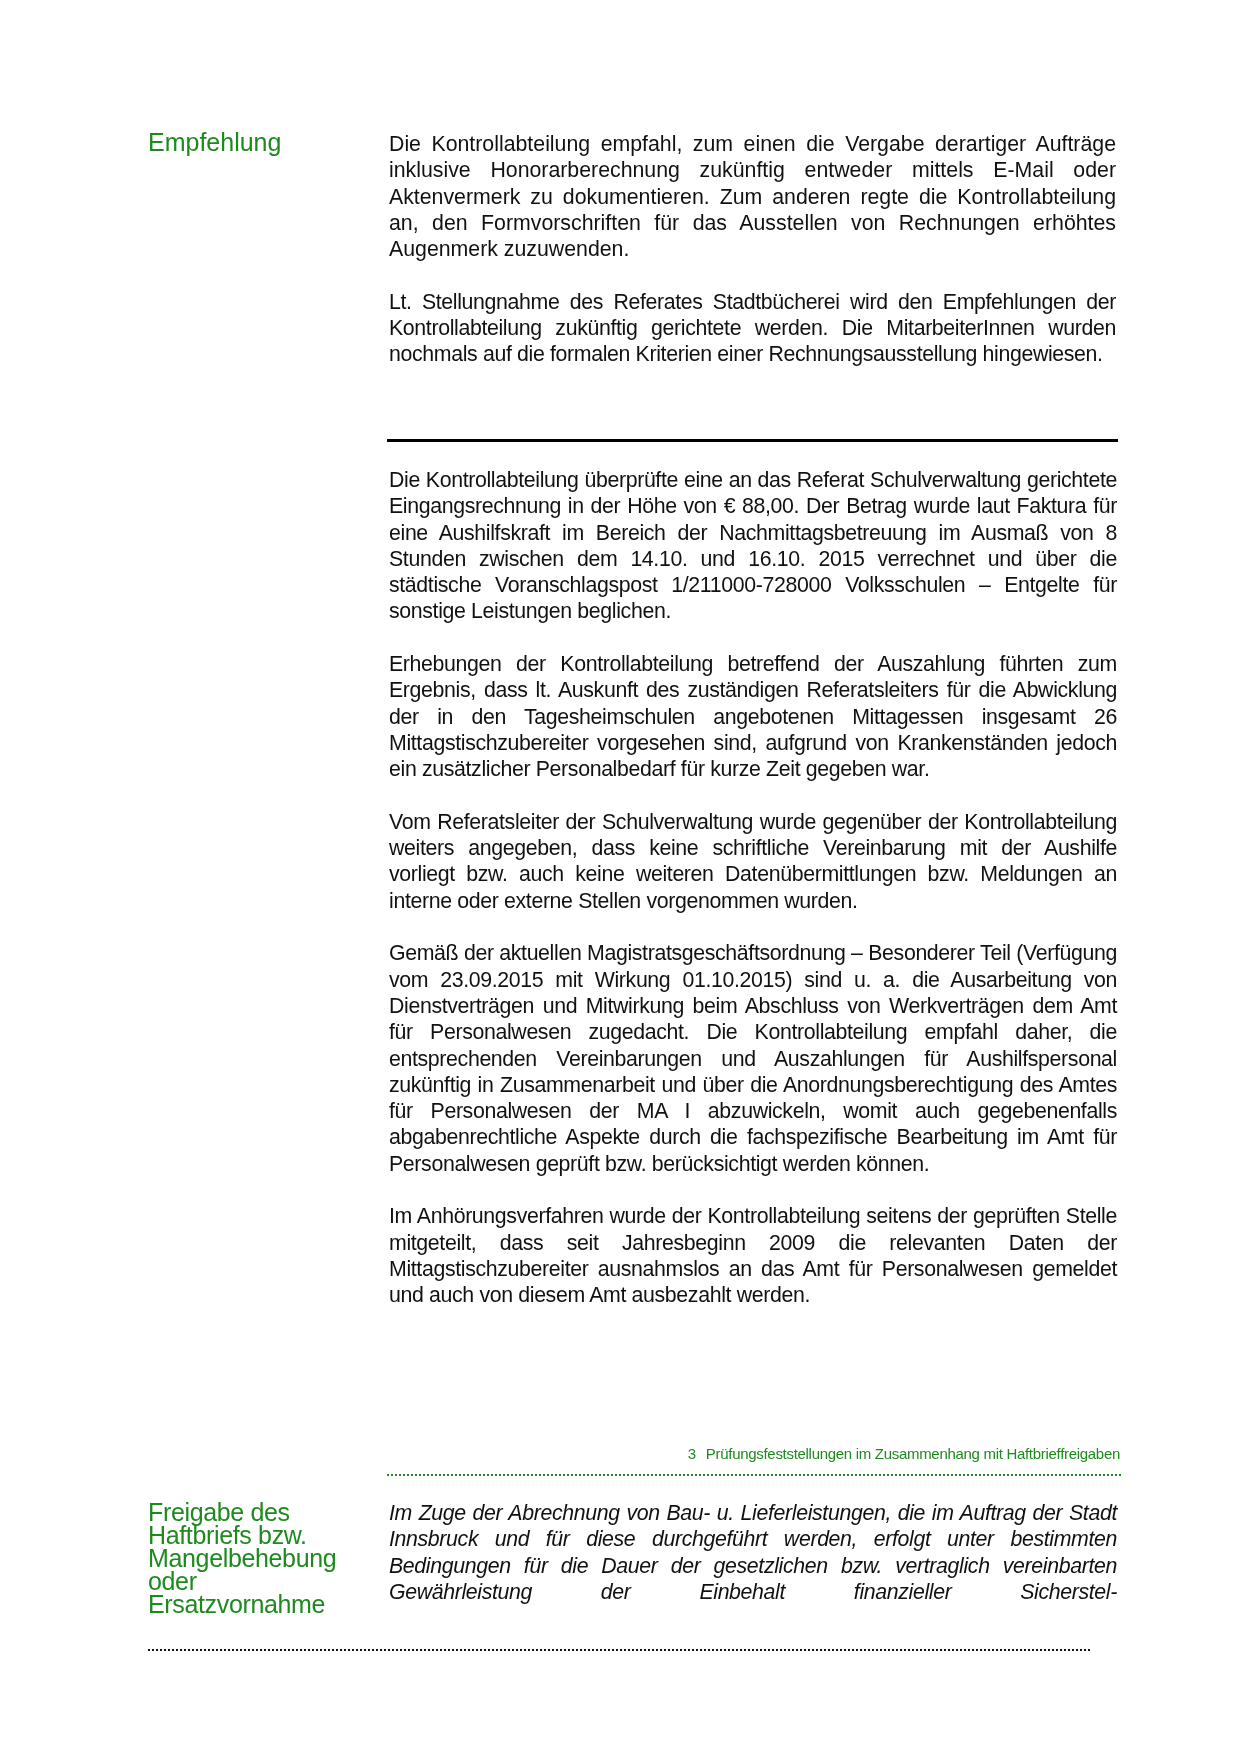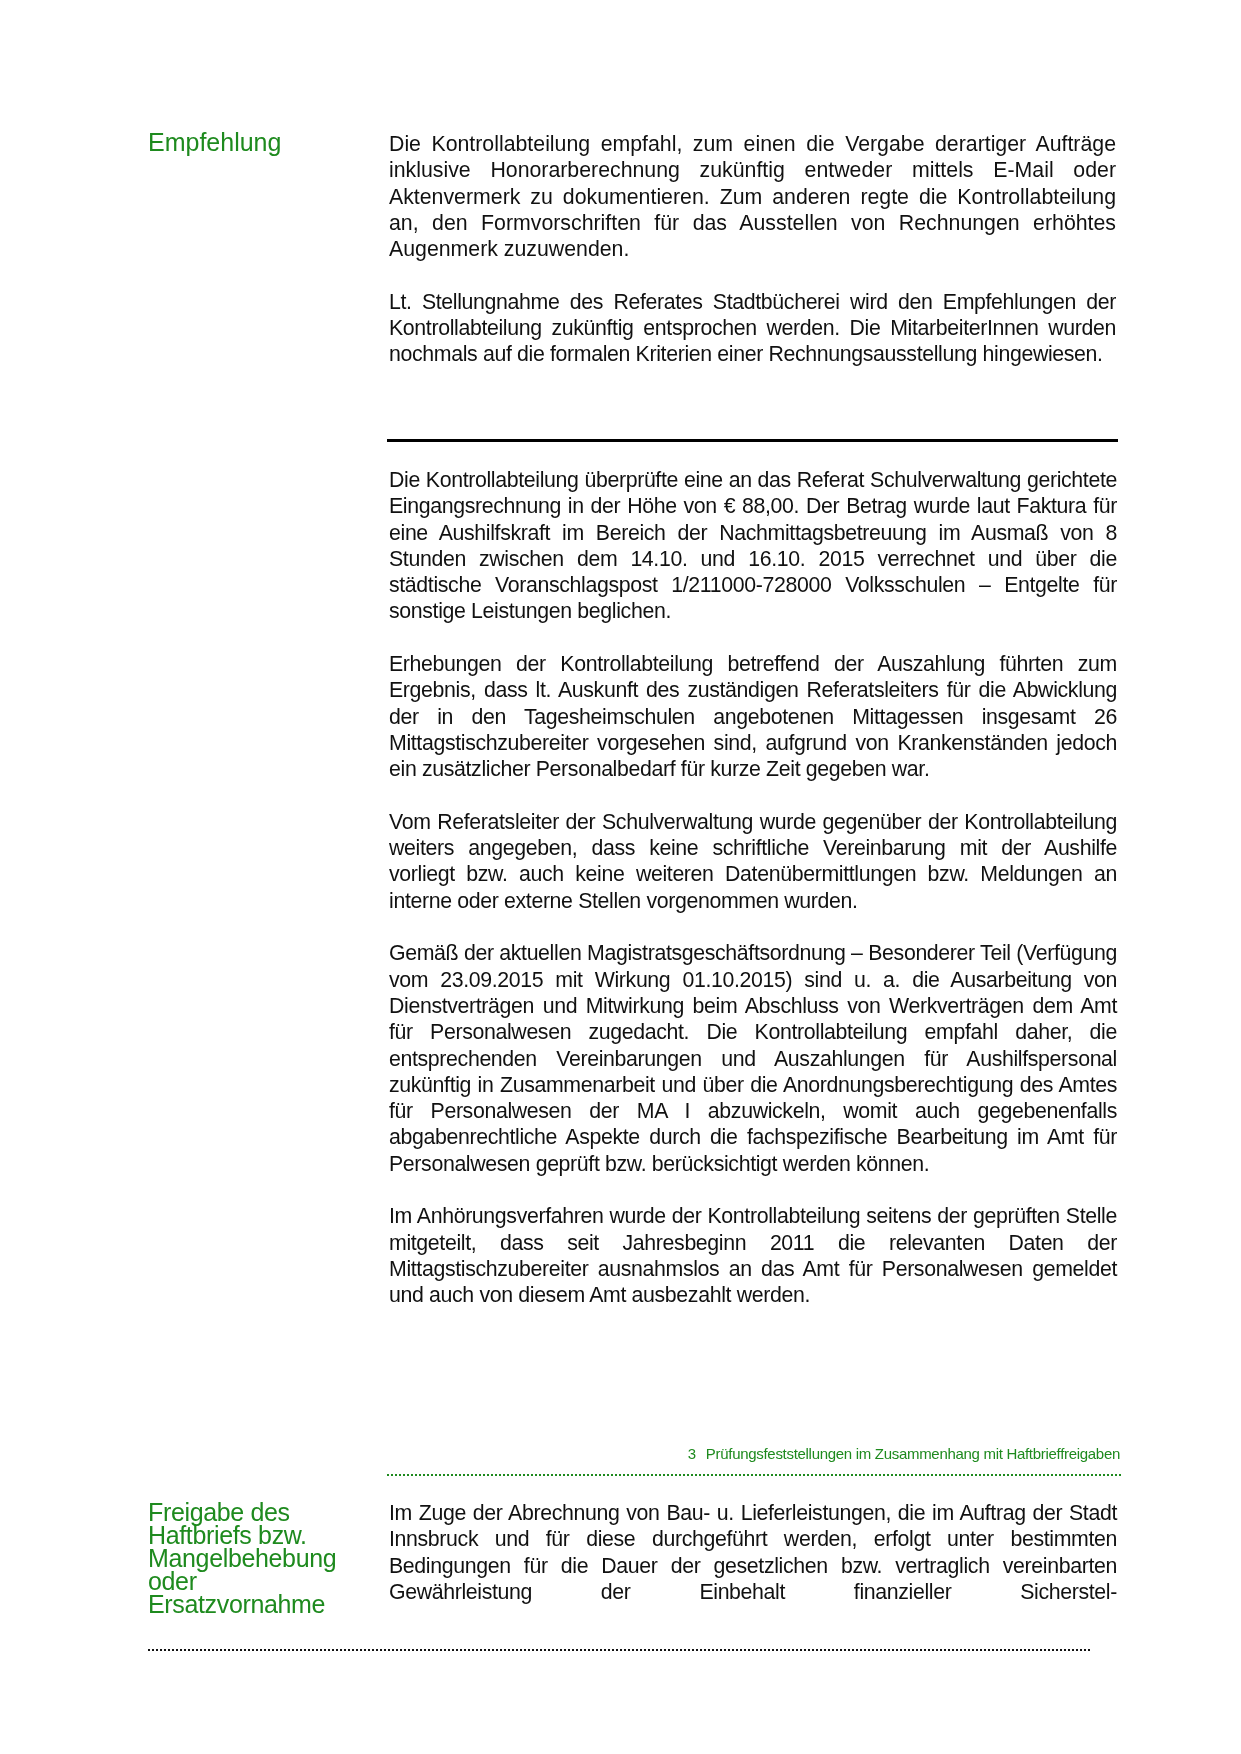--- a/index.html
+++ b/index.html
@@ -100,38 +100,38 @@
     .footer .pagenum { position: absolute; right: 0; }
   </style>
 </head>
 <body>
 
 <div class="page">
 
   <div class="margin-note" style="top:131px;">Empfehlung</div>
   <div class="body-col" style="top:131px; width:727px;">
     <p>Die Kontrollabteilung empfahl, zum einen die Vergabe derartiger Aufträge inklusive Honorarberechnung zukünftig entweder mittels E-Mail oder Aktenvermerk zu dokumentieren. Zum anderen regte die Kontrollabteilung an, den Formvorschriften für das Ausstellen von Rechnungen erhöhtes Augenmerk zuzuwenden.</p>
-    <p class="narrow">Lt. Stellungnahme des Referates Stadtbücherei wird den Empfehlungen der Kontrollabteilung zukünftig entsprochen werden. Die MitarbeiterInnen wurden nochmals auf die formalen Kriterien einer Rechnungsausstellung hingewiesen.</p>
+    <p class="narrow">Lt. Stellungnahme des Referates Stadtbücherei wird den Empfehlungen der Kontrollabteilung zukünftig gerichtete werden. Die MitarbeiterInnen wurden nochmals auf die formalen Kriterien einer Rechnungsausstellung hingewiesen.</p>
   </div>
 
   <div class="separator"></div>
 
   <div class="body-col narrow" style="top:467px; left:389px;">
     <p>Die Kontrollabteilung überprüfte eine an das Referat Schulverwaltung gerichtete Eingangsrechnung in der Höhe von € 88,00. Der Betrag wurde laut Faktura für eine Aushilfskraft im Bereich der Nachmittagsbetreuung im Ausmaß von 8 Stunden zwischen dem 14.10. und 16.10. 2015 verrechnet und über die städtische Voranschlagspost 1/211000-728000 Volksschulen – Entgelte für sonstige Leistungen beglichen.</p>
     <p>Erhebungen der Kontrollabteilung betreffend der Auszahlung führten zum Ergebnis, dass lt. Auskunft des zuständigen Referatsleiters für die Abwicklung der in den Tagesheimschulen angebotenen Mittagessen insgesamt 26 Mittagstischzubereiter vorgesehen sind, aufgrund von Krankenständen jedoch ein zusätzlicher Personalbedarf für kurze Zeit gegeben war.</p>
     <p>Vom Referatsleiter der Schulverwaltung wurde gegenüber der Kontrollabteilung weiters angegeben, dass keine schriftliche Vereinbarung mit der Aushilfe vorliegt bzw. auch keine weiteren Datenübermittlungen bzw. Meldungen an interne oder externe Stellen vorgenommen wurden.</p>
     <p>Gemäß der aktuellen Magistratsgeschäftsordnung – Besonderer Teil (Verfügung vom 23.09.2015 mit Wirkung 01.10.2015) sind u. a. die Ausarbeitung von Dienstverträgen und Mitwirkung beim Abschluss von Werkverträgen dem Amt für Personalwesen zugedacht. Die Kontrollabteilung empfahl daher, die entsprechenden Vereinbarungen und Auszahlungen für Aushilfspersonal zukünftig in Zusammenarbeit und über die Anordnungsberechtigung des Amtes für Personalwesen der MA I abzuwickeln, womit auch gegebenenfalls abgabenrechtliche Aspekte durch die fachspezifische Bearbeitung im Amt für Personalwesen geprüft bzw. berücksichtigt werden können.</p>
-    <p>Im Anhörungsverfahren wurde der Kontrollabteilung seitens der geprüften Stelle mitgeteilt, dass seit Jahresbeginn 2011 die relevanten Daten der Mittagstischzubereiter ausnahmslos an das Amt für Personalwesen gemeldet und auch von diesem Amt ausbezahlt werden.</p>
+    <p>Im Anhörungsverfahren wurde der Kontrollabteilung seitens der geprüften Stelle mitgeteilt, dass seit Jahresbeginn 2009 die relevanten Daten der Mittagstischzubereiter ausnahmslos an das Amt für Personalwesen gemeldet und auch von diesem Amt ausbezahlt werden.</p>
   </div>
 
   <div class="section-heading">
     <span class="num">3</span><span>Prüfungsfeststellungen im Zusammenhang mit Haftbrieffreigaben</span>
   </div>
   <div class="heading-rule"></div>
 
   <div class="margin-note narrow" style="top:1501px; width:220px;">Freigabe des Haftbriefs bzw. Mangelbehebung oder Ersatzvornahme</div>
   <div class="body-col narrow" style="top:1500px;">
-    <p style="text-align-last: justify;">Im Zuge der Abrechnung von Bau- u. Lieferleistungen, die im Auftrag der Stadt Innsbruck und für diese durchgeführt werden, erfolgt unter bestimmten Bedingungen für die Dauer der gesetzlichen bzw. vertraglich vereinbarten Gewährleistung der Einbehalt finanzieller Sicherstel-</p>
+    <p style="text-align-last: justify; font-style: italic;">Im Zuge der Abrechnung von Bau- u. Lieferleistungen, die im Auftrag der Stadt Innsbruck und für diese durchgeführt werden, erfolgt unter bestimmten Bedingungen für die Dauer der gesetzlichen bzw. vertraglich vereinbarten Gewährleistung der Einbehalt finanzieller Sicherstel-</p>
   </div>
 
   <div class="footer-rule"></div>
 
 </div>
 
 </body></html>

